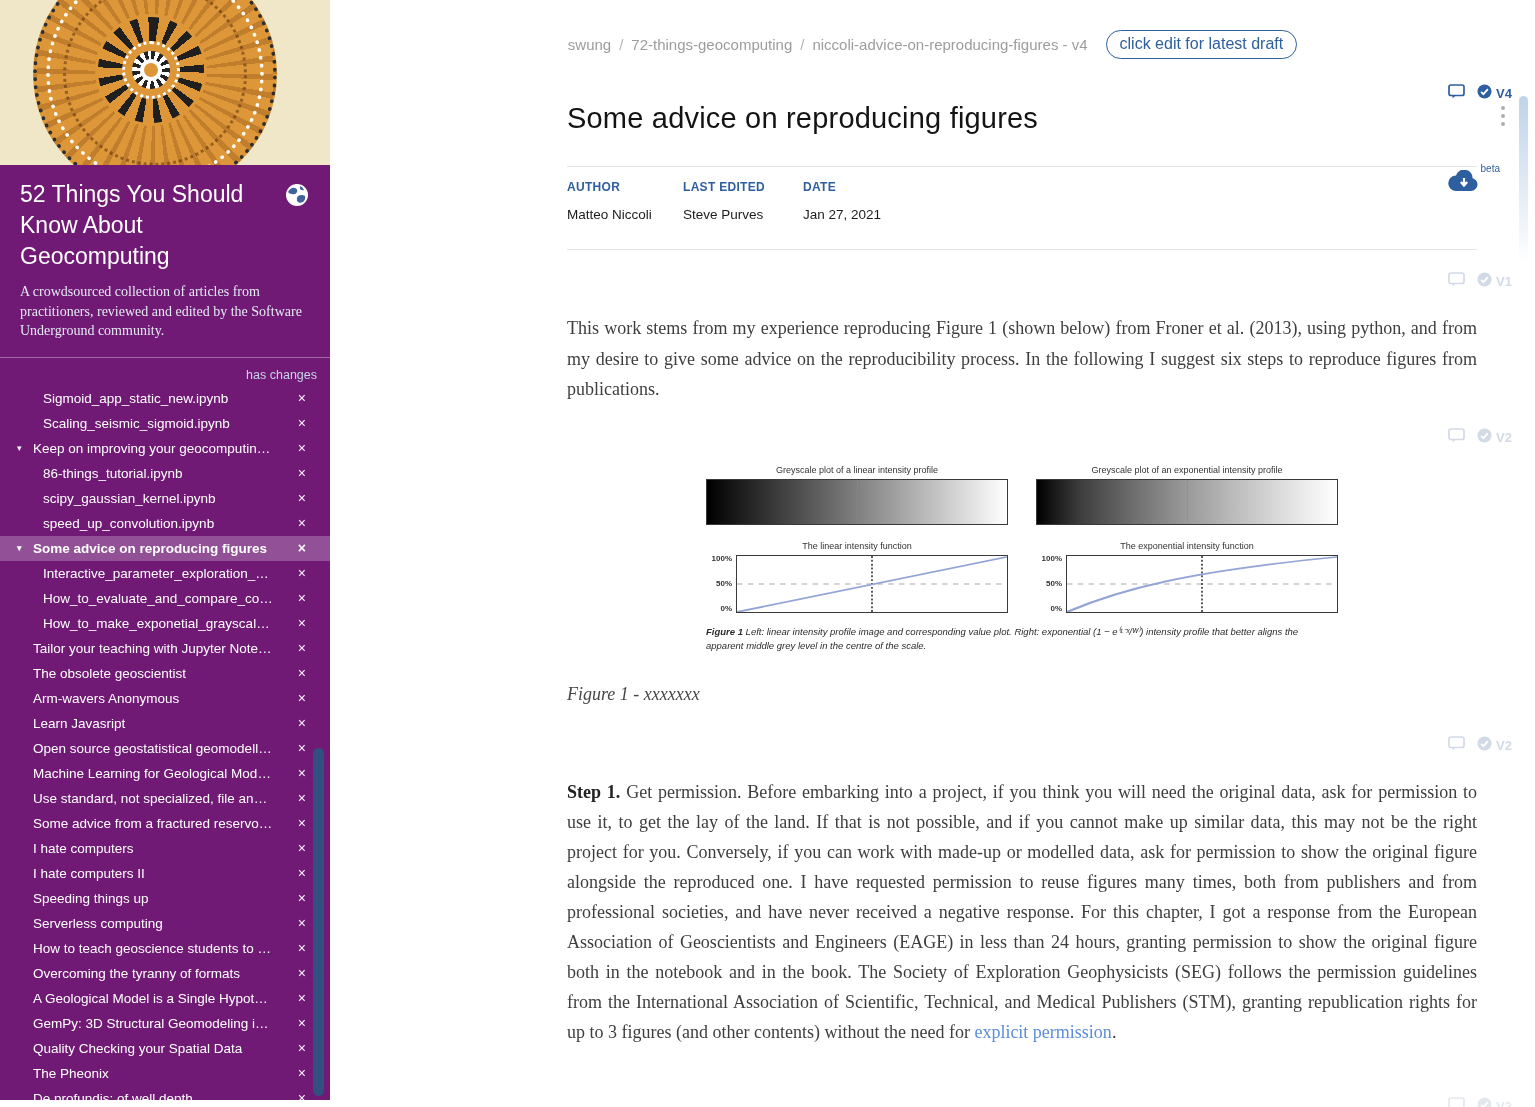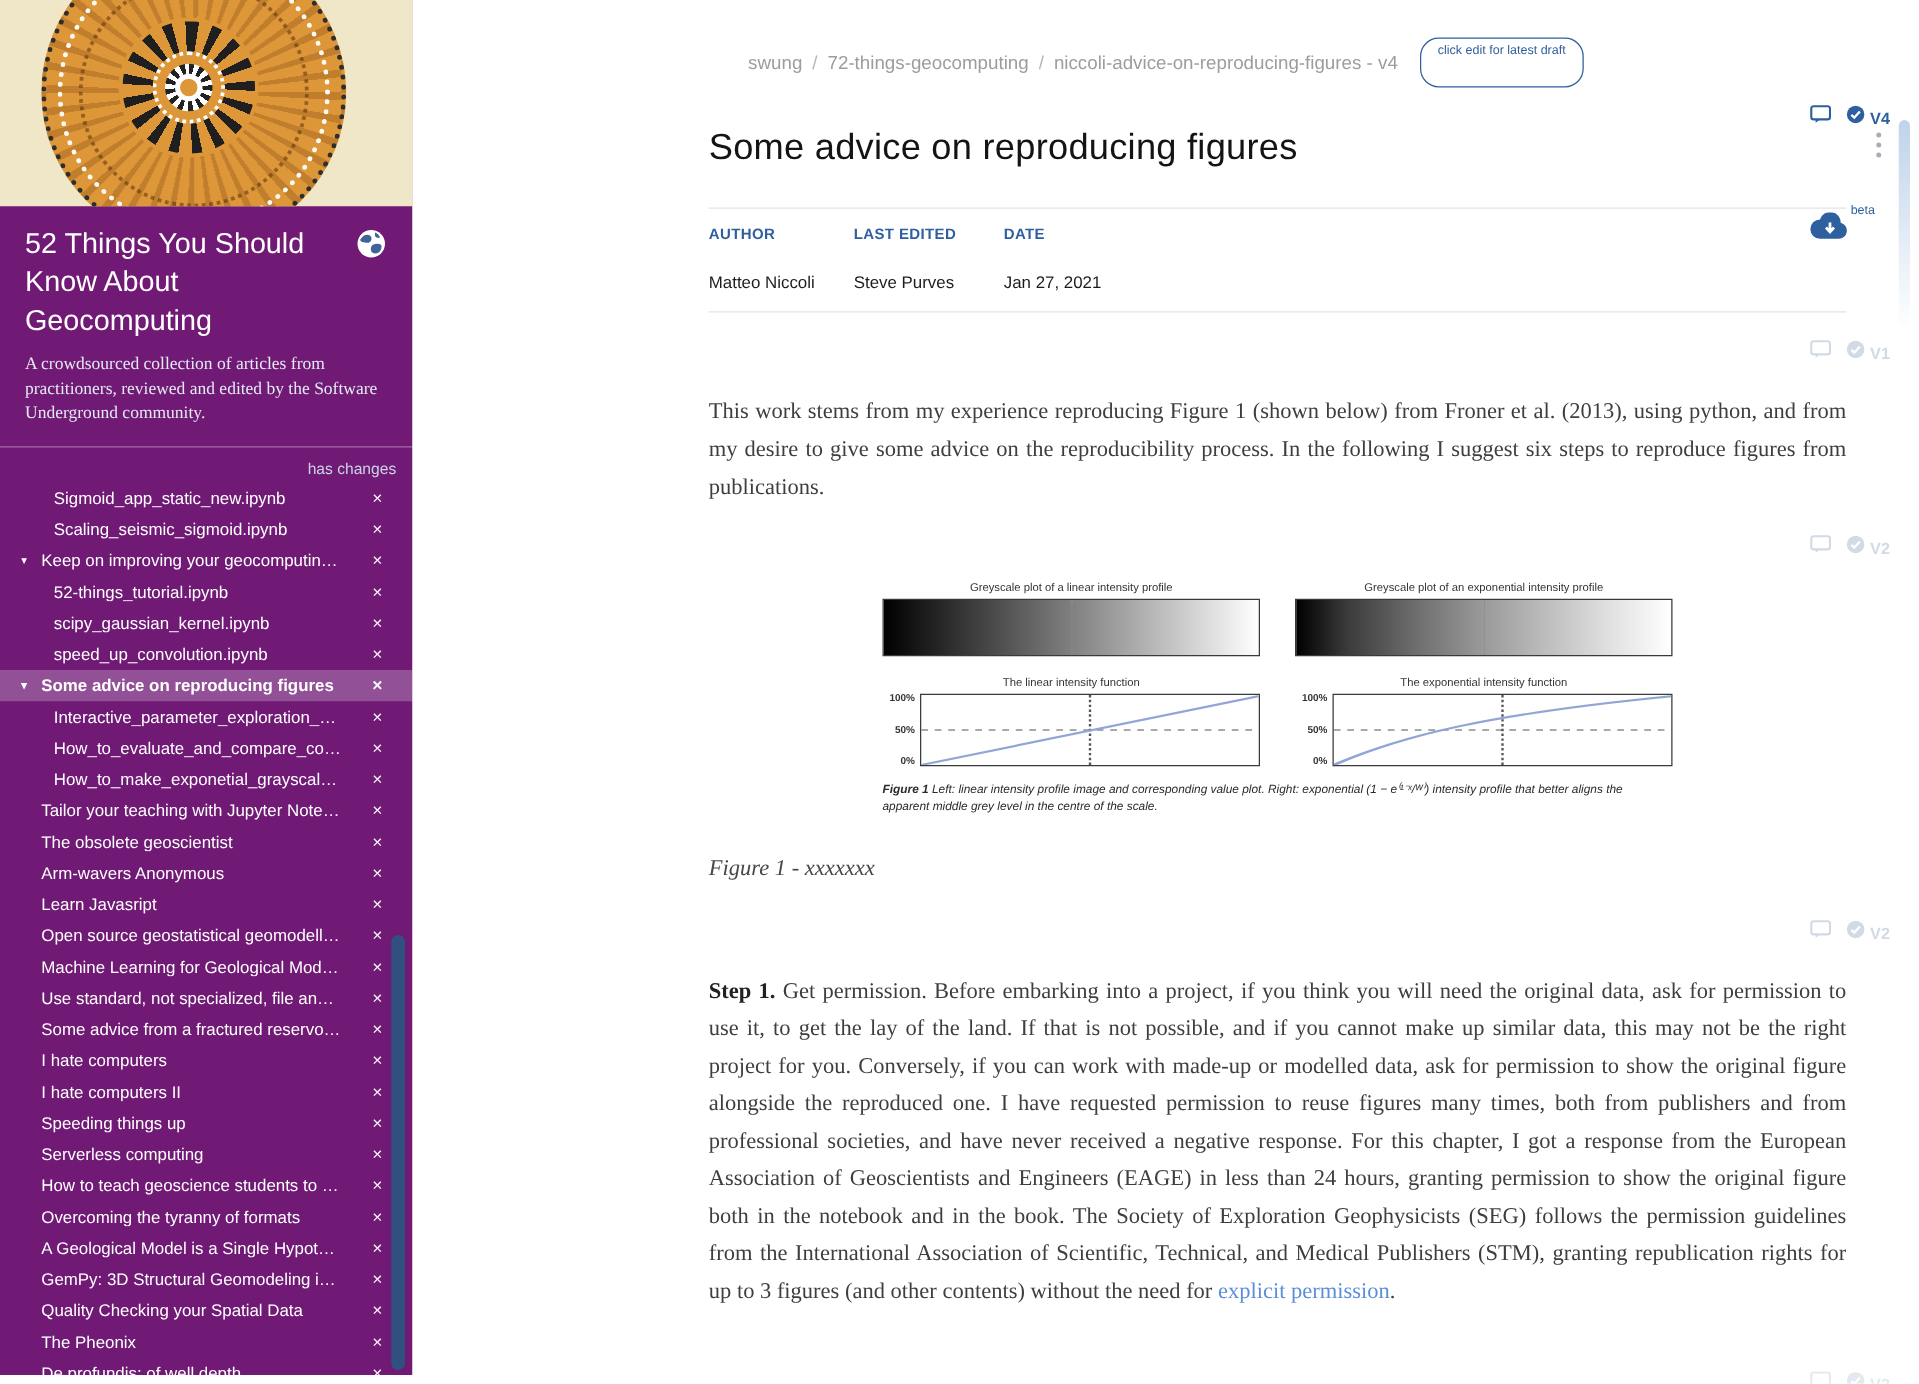--- a/index.html
+++ b/index.html
@@ -48,31 +48,31 @@
 
   
   .main { position:absolute; left:330px; top:0; width:1205px; height:1107px; background:#fff; }
   .content { position:absolute; left:237px; top:0; width:910px; height:1107px; }
 
   .breadcrumb-bar { position:absolute; top:30px; left:0; width:100%; display:flex; justify-content:center;
                     align-items:center; gap:8px; font-size:15px; color:#9D9D9D; }
   .crumb { cursor:pointer; }
   .crumb-sep { color:#B5B5B5; }
   .edit-pill { margin-left:10px; border:1px solid #2E5F9E; color:#2E5F9E; border-radius:15px;
-               padding:4px 13px 23px; font-size:10px; background:#fff; cursor:pointer; white-space:nowrap; }
+               padding:4px 13px 5px; font-size:16px; background:#fff; cursor:pointer; white-space:nowrap; }
 
   .doc-title { position:absolute; top:102px; left:0; font-size:29px; font-weight:500; color:#141414; letter-spacing:.2px; }
 
   .hr { position:absolute; left:0; width:910px; border-top:1px solid #E4E4E4; }
   .hr1 { top:166px; } .hr2 { top:249px; }
 
   .meta-row { position:absolute; top:180px; left:0; display:flex; }
   .meta-col1 { width:116px; } .meta-col2 { width:120px; }
   .meta-label { color:#2E5F9E; font-size:12px; font-weight:700; letter-spacing:.3px; }
-  .meta-value { margin-top:24px; color:#1c1c1c; font-size:13.5px; }
+  .meta-value { margin-top:13px; color:#1c1c1c; font-size:13.5px; }
 
   .para { position:absolute; left:0; width:910px; font-family:"Liberation Serif", serif; font-size:18px;
           line-height:30.5px; color:#3E3E3E; text-align:justify; }
   .para1 { top:313px; }
   .step-para { top:777px; line-height:30px; }
   .step-bold { font-weight:700; color:#222;margin-top:40px; }
   .doc-link { color:#5B8DD9; cursor:pointer; text-decoration:none; }
 
   
   .figure-block { position:absolute; top:465px; left:50%; transform:translateX(-50%); width:632px; background:#fff; }
@@ -159,21 +159,21 @@
           </div>
 
           <div class="row indent1">
             <span class="caret">▾</span>
             <span class="label">Keep on improving your geocomputin…</span>
             <span class="close">×</span>
           </div>
 
           <div class="row indent2">
             <span class="caret"></span>
-            <span class="label">52-things_tutorial.ipynb</span>
+            <span class="label">86-things_tutorial.ipynb</span>
             <span class="close">×</span>
           </div>
 
           <div class="row indent2">
             <span class="caret"></span>
             <span class="label">scipy_gaussian_kernel.ipynb</span>
             <span class="close">×</span>
           </div>
 
           <div class="row indent2">

